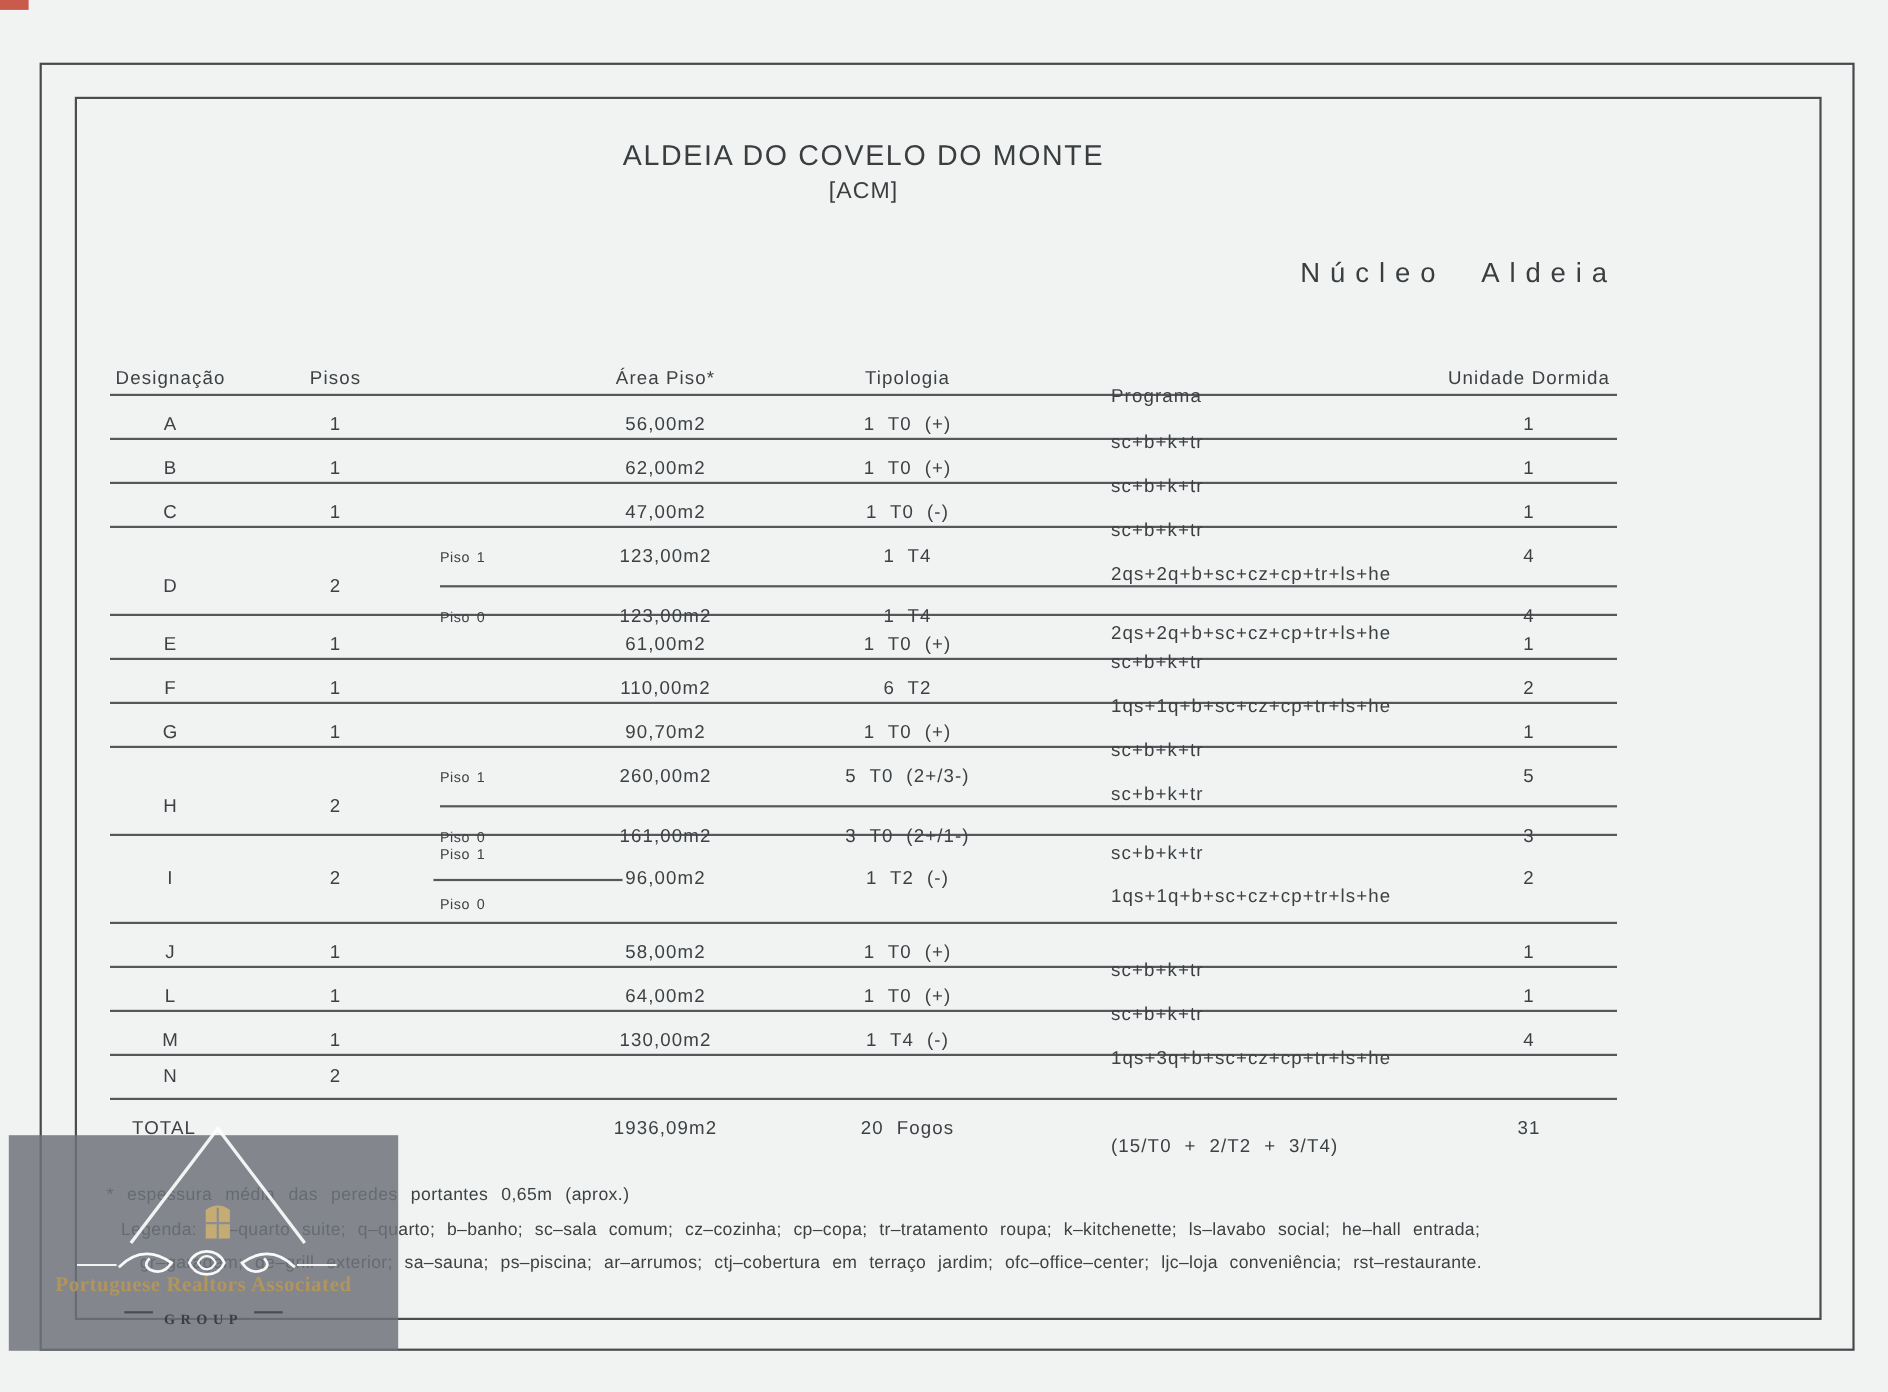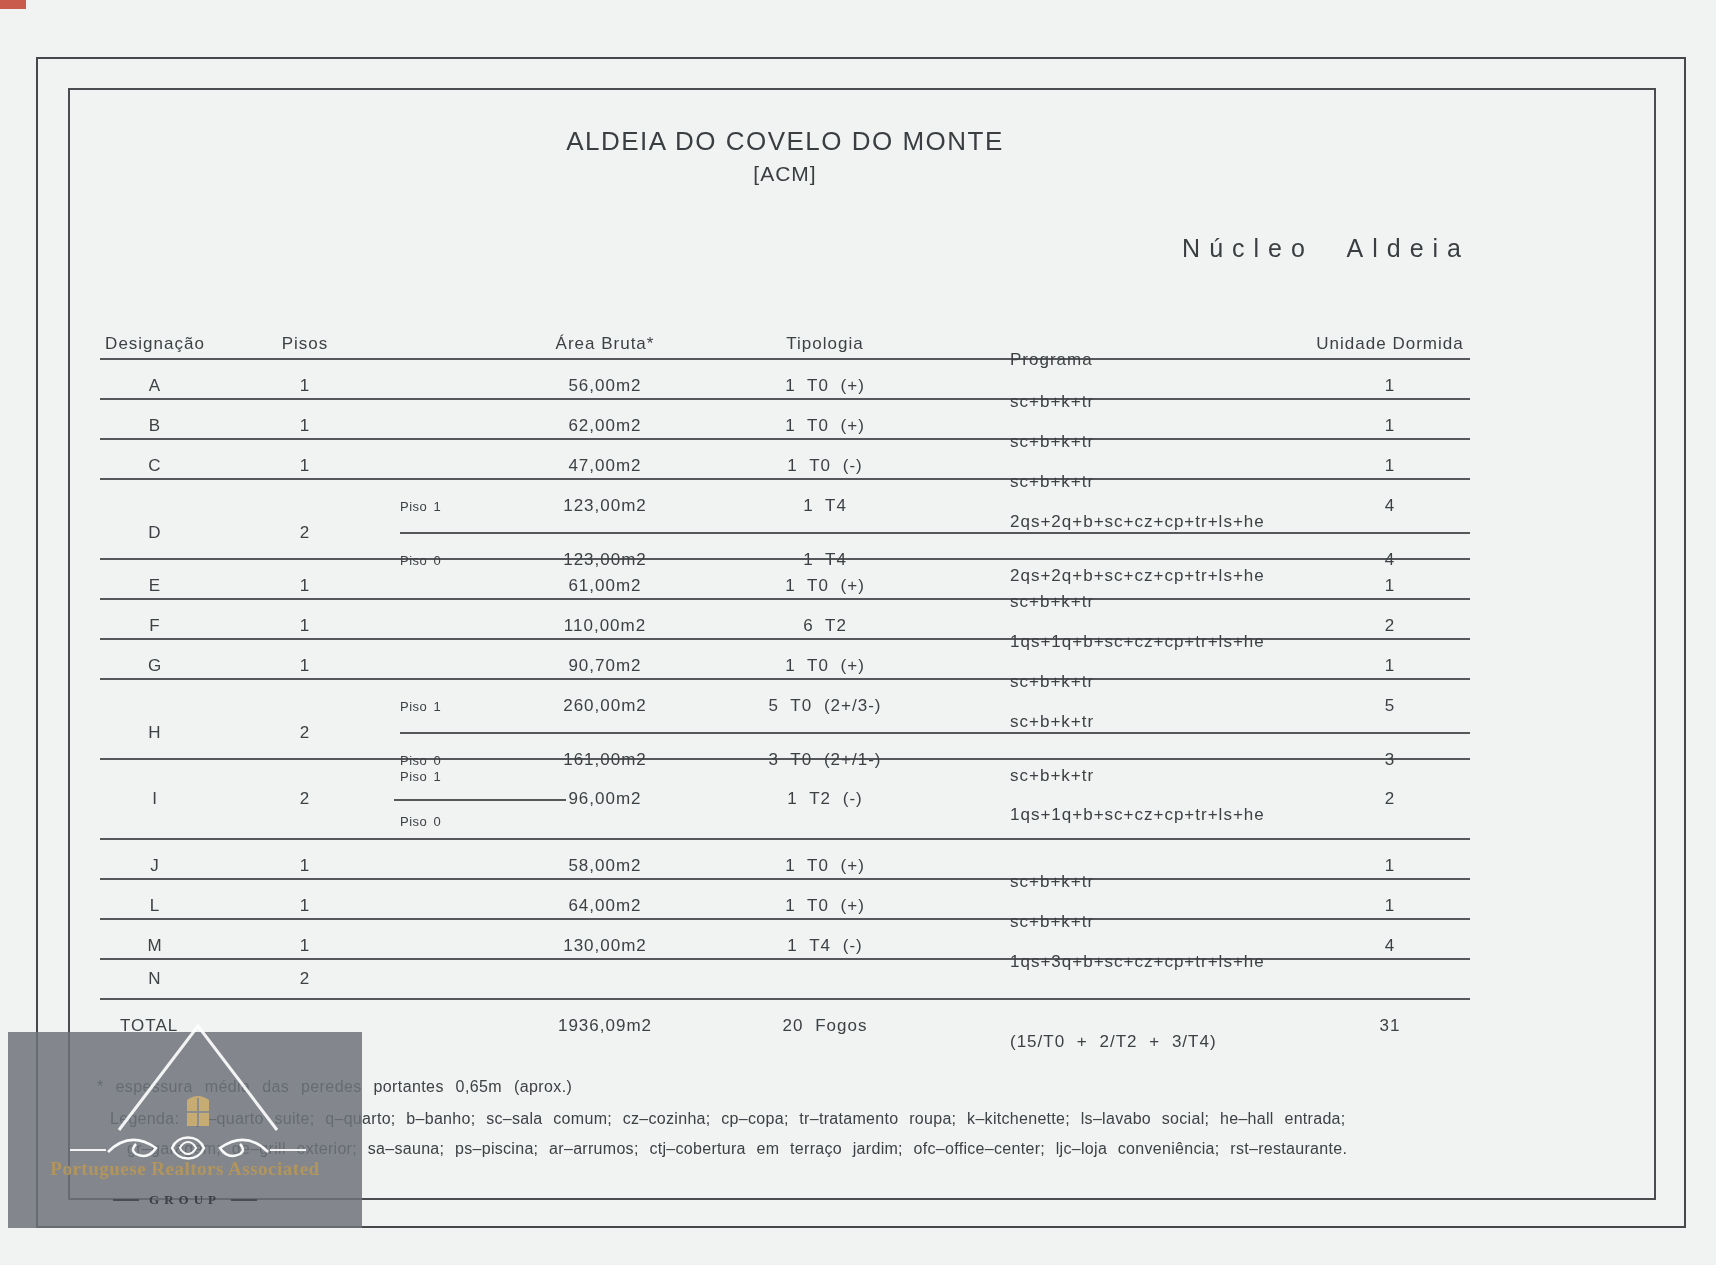--- a/index.html
+++ b/index.html
@@ -61,21 +61,21 @@
   .footnote3{position:absolute;left:127px;top:1140px;font-size:16px;letter-spacing:.3px;word-spacing:6px;z-index:2;white-space:nowrap;}
 
   
   .watermark{position:absolute;left:8px;top:1032px;width:354px;height:196px;z-index:3;}
   .wm-bg{position:absolute;inset:0;background:rgba(110,114,121,0.84);}
   .wm-house{position:absolute;left:105px;top:-18px;}
   .wm-flourish{position:absolute;left:60px;top:96px;}
   .wm-text1{position:absolute;left:0;top:126px;width:100%;text-align:center;
             font-family:"Liberation Serif", serif;font-weight:bold;font-size:19px;
             color:#b2955c;letter-spacing:.5px;white-space:nowrap;}
-  .wm-text2{position:absolute;left:0;top:160px;width:100%;display:flex;align-items:center;justify-content:center;gap:10px;}
+  .wm-text2{position:absolute;left:0;top:160px;width:100%;display:flex;align-items:flex-start;justify-content:center;gap:10px;}
   .wm-text2 .grp{font-family:"Liberation Serif", serif;font-weight:bold;font-size:13px;
                  letter-spacing:5px;color:#3c3f43;}
   .wm-dash{width:26px;height:2px;background:#494c50;}
 </style>
 </head>
 <body>
 
 <div class="scan-mark"></div>
 <div class="outer-frame"></div>
 <div class="inner-frame"></div>
@@ -84,21 +84,21 @@
   <div class="title1">ALDEIA DO COVELO DO MONTE</div>
   <div class="title2">[ACM]</div>
   <div class="subtitle">Núcleo Aldeia</div>
 </div>
 
 <div class="tbl">
   <div class="hdr">
     <div class="c center">Designação</div>
     <div class="c center">Pisos</div>
     <div class="c"></div>
-    <div class="c center">Área Bruta*</div>
+    <div class="c center">Área Piso*</div>
     <div class="c center">Tipologia</div>
     <div class="c prog">Programa</div>
     <div class="c center">Unidade Dormida</div>
   </div>
 
   <div>
       <div class="row single">
         <div class="c desig">A</div>
         <div class="c pisos">1</div>
         <div class="right">

